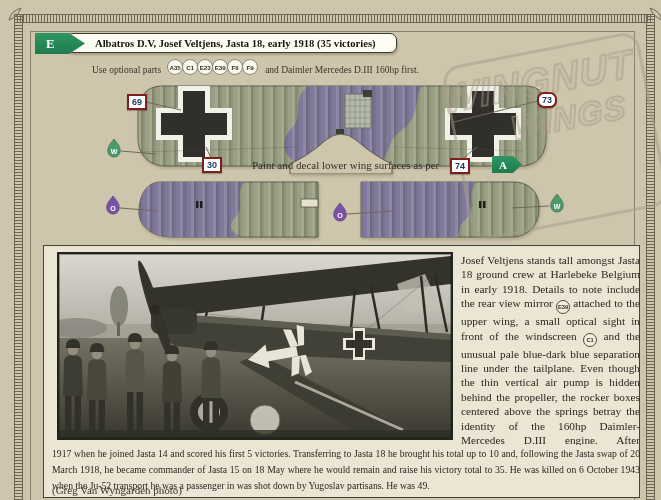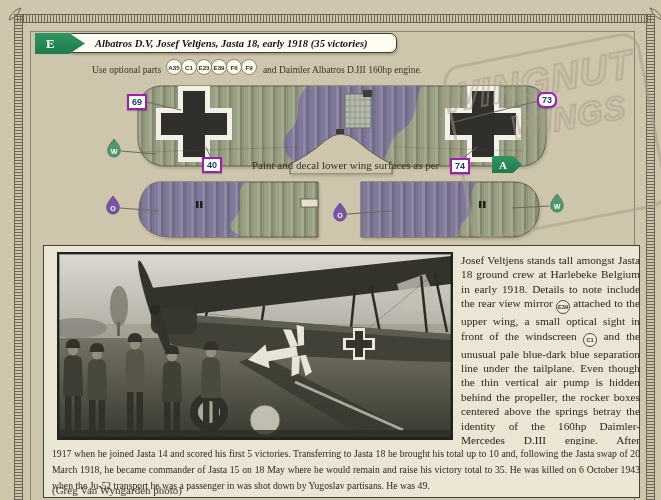--- a/index.html
+++ b/index.html
@@ -13,21 +13,21 @@
   #b-top{left:14px;top:14px;width:639px;}
   #b-left{left:14px;top:14px;height:486px;}
   #b-right{left:646px;top:14px;height:486px;}
   #inner-line{position:absolute;left:30px;top:31px;width:603px;height:469px;
               border-left:1px solid rgba(110,102,85,.7);border-top:1px solid rgba(110,102,85,.7);border-right:1px solid rgba(110,102,85,.7);}
   .corner{position:absolute;width:14px;height:14px;}
   
   #title-box{position:absolute;left:66px;top:33px;width:331px;height:20px;background:#fdfcf3;
              border:1.5px solid #3c3c30;border-radius:7px;box-shadow:1px 2px 2px rgba(90,85,60,.35);
              display:flex;align-items:center;padding-left:28px;box-sizing:border-box;}
-  #title-box .t{font-weight:bold;font-size:10.6px;letter-spacing:0;color:#15140f;white-space:nowrap;font-style:italic;}
+  #title-box .t{font-weight:bold;font-size:10.6px;letter-spacing:0;color:#15140f;white-space:nowrap;}
   #e-pennant{position:absolute;left:35px;top:33px;width:50px;height:21px;
              background:linear-gradient(180deg,#2f9663,#1f7a4c);
              clip-path:polygon(0 0,68% 0,100% 50%,68% 100%,0 100%);
              display:flex;align-items:center;box-shadow:0 1px 1px rgba(0,0,0,.3);}
   #e-pennant .t{color:#fff;font-weight:bold;font-size:13px;padding-left:11px;}
   #parts-row{position:absolute;left:92px;top:58px;width:330px;height:17px;display:flex;align-items:flex-end;gap:2px;
              font-size:9.5px;color:#3a352a;white-space:nowrap;}
   .part-chip{display:inline-flex;width:14px;height:14px;border-radius:50%;border:1px solid #8b8873;background:#fbf8ed;
              align-items:center;justify-content:center;font:bold 6.2px "Liberation Sans",sans-serif;color:#35322a;
              margin-left:-1px;flex:0 0 auto;}
@@ -36,21 +36,21 @@
   #watermark{position:absolute;left:446px;top:26px;width:214px;height:205px;transform:rotate(-11deg);
              opacity:.5;pointer-events:none;}
   #wm-card{position:absolute;left:8px;top:22px;right:6px;bottom:6px;border:3px solid #a69d87;border-radius:18px;}
   .wm-t{position:absolute;font-family:"Liberation Sans",sans-serif;font-weight:bold;font-style:italic;
         color:rgba(166,157,135,.18);-webkit-text-stroke:2px #a69d87;letter-spacing:1px;transform:skewX(-4deg);}
   #wm-1{left:4px;top:32px;font-size:39px;}
   #wm-2{left:66px;top:76px;font-size:33px;}
   
   .wingsvg{position:absolute;filter:drop-shadow(1px 2px 1.5px rgba(90,85,60,.3));}
   #leader-lines{position:absolute;left:0;top:0;pointer-events:none;}
-  .dlabel{position:absolute;background:#fff;border:2px solid #a21caf;color:#16395c;
+  .dlabel{position:absolute;background:#fff;border:2px solid #7f1d1d;color:#16395c;
           font:bold 9px "Liberation Sans",sans-serif;padding:1px 3px;line-height:10px;
           box-shadow:0 1px 1px rgba(0,0,0,.25);}
   .droplet{position:absolute;width:22px;height:26px;overflow:visible;}
   #paint-note{position:absolute;left:252px;top:159px;font-size:11px;color:#33302a;white-space:nowrap;}
   #a-pennant{position:absolute;left:492px;top:156px;width:30px;height:17px;
              background:linear-gradient(180deg,#2f9663,#1f7a4c);
              clip-path:polygon(0 0,70% 0,100% 50%,70% 100%,0 100%);
              display:flex;align-items:center;box-shadow:0 1px 1px rgba(0,0,0,.3);}
   #a-pennant .t{color:#fff;font-weight:bold;font-size:11px;padding-left:7px;}
   
@@ -93,21 +93,21 @@
     <span class="gap"></span>
     <span style="display:inline-flex;align-items:center;">
         <span class="part-chip">A35</span>
         <span class="part-chip">C1</span>
         <span class="part-chip">E23</span>
         <span class="part-chip">E39</span>
         <span class="part-chip">F6</span>
         <span class="part-chip">F9</span>
       </span>
     <span class="gap"></span>
-    <span>and Daimler Albatros D.III 160hp engine.</span>
+    <span>and Daimler Mercedes D.III 160hp first.</span>
   </div>
 
   <svg class="wingsvg" style="left:130px;top:82px;" width="430" height="92" viewBox="0 0 430 92">
     <defs>
       <pattern id="ribs" width="11" height="8" patternUnits="userSpaceOnUse">
         <rect x="0" y="0" width="2" height="8" fill="rgba(45,50,30,0.22)"></rect>
         <rect x="2" y="0" width="2" height="8" fill="rgba(45,50,30,0.10)"></rect>
         <rect x="8" y="0" width="3" height="8" fill="rgba(255,255,250,0.10)"></rect>
       </pattern>
       <clipPath id="wingclipT">
@@ -180,21 +180,21 @@
       <line x1="461" y1="160" x2="477" y2="147"></line>
       <line x1="120" y1="208" x2="158" y2="211"></line>
       <line x1="347" y1="214" x2="392" y2="211"></line>
       <line x1="549" y1="206" x2="512" y2="208"></line>
     </g>
     <line x1="141" y1="152" x2="300" y2="147" stroke="#55524a" stroke-width=".8" opacity=".35"></line>
     <line x1="394" y1="147" x2="523" y2="151" stroke="#55524a" stroke-width=".8" opacity=".3"></line>
   </svg>
 
   <div class="dlabel" style="left:127px;top:94px;">69</div>
-  <div class="dlabel" style="left:202px;top:157px;">40</div>
+  <div class="dlabel" style="left:202px;top:157px;">30</div>
   <div class="dlabel" style="left:537px;top:92px;border-radius:7px;">73</div>
   <div class="dlabel" style="left:450px;top:158px;">74</div>
 
   <svg class="droplet" style="left:103px;top:137px;" viewBox="-11 -13 22 26">
     <path d="M0,-11 C3.5,-6.5 6.3,-3.8 6.3,0.8 A6.3,6.3 0 1,1 -6.3,0.8 C-6.3,-3.8 -3.5,-6.5 0,-11 Z" fill="#4d996b" stroke="#36744e" stroke-width=".7"></path>
     <text x="0" y="4" text-anchor="middle" font-family="Liberation Sans,sans-serif" font-size="7" font-weight="bold" fill="#fff">W</text>
   </svg>
   <svg class="droplet" style="left:102px;top:194px;" viewBox="-11 -13 22 26">
     <path d="M0,-11 C3.5,-6.5 6.3,-3.8 6.3,0.8 A6.3,6.3 0 1,1 -6.3,0.8 C-6.3,-3.8 -3.5,-6.5 0,-11 Z" fill="#7a52a6" stroke="#5c3d80" stroke-width=".7"></path>
     <text x="0" y="4" text-anchor="middle" font-family="Liberation Sans,sans-serif" font-size="7" font-weight="bold" fill="#fff">O</text>

